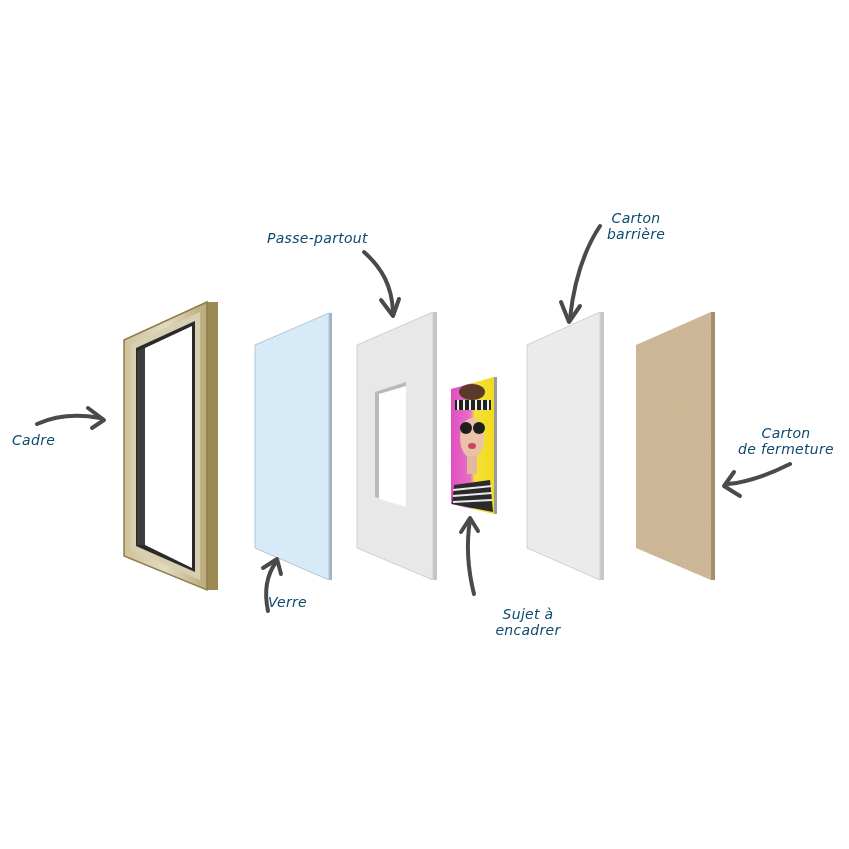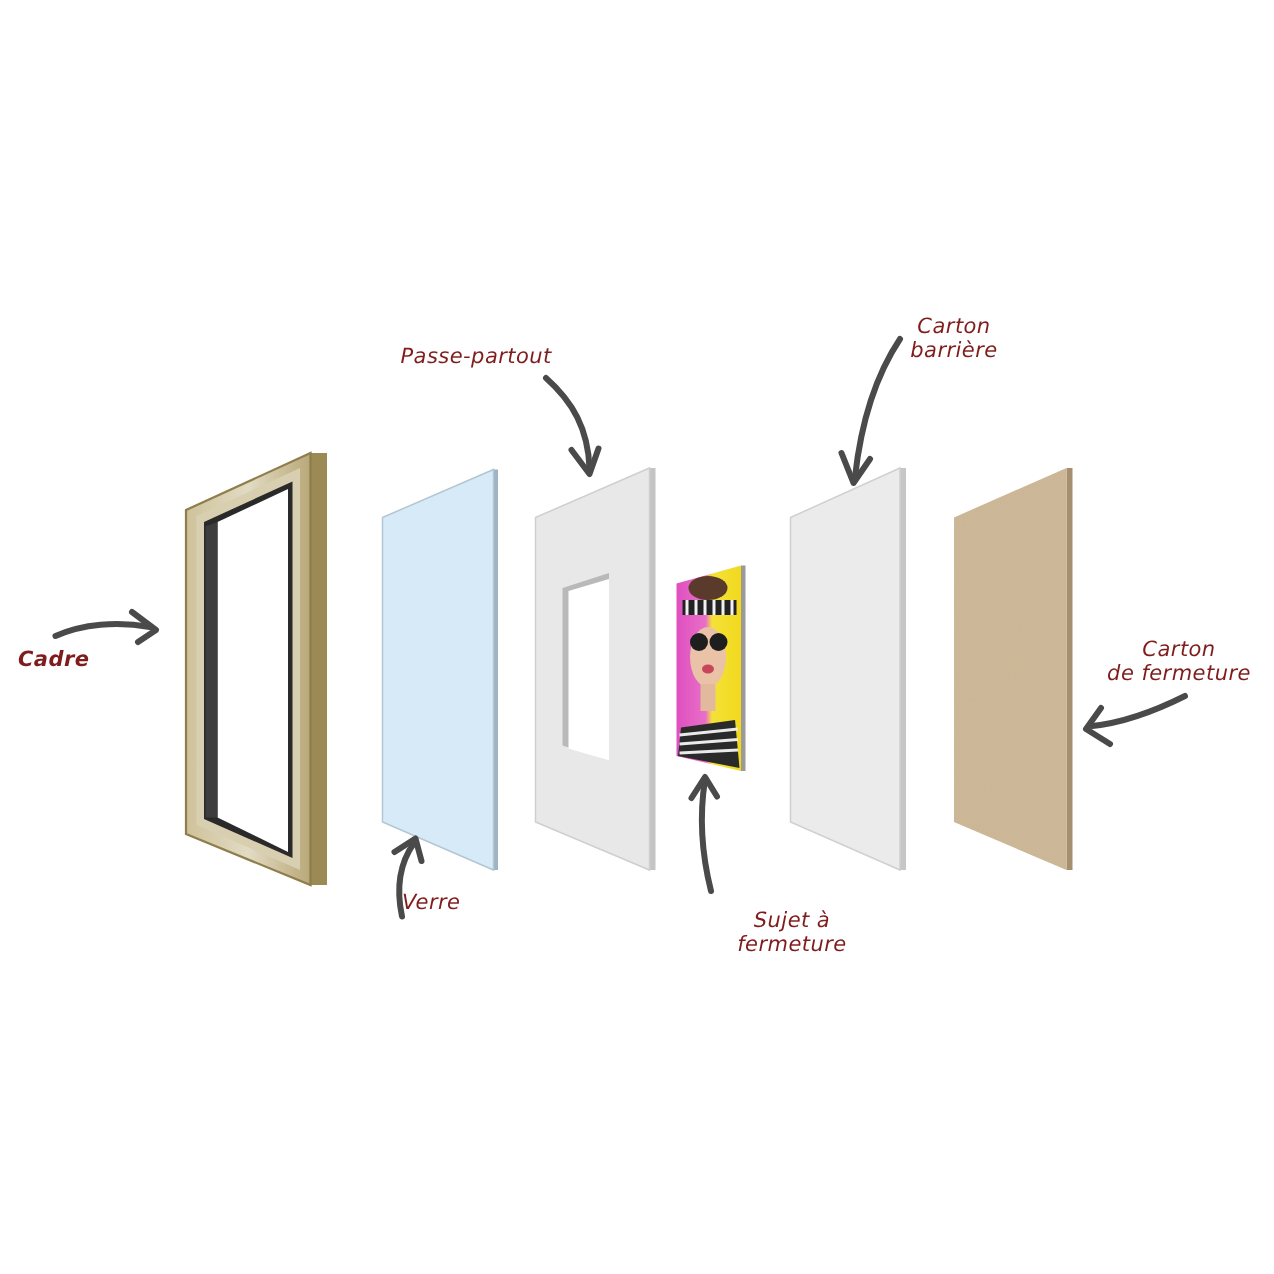--- a/index.html
+++ b/index.html
@@ -3,21 +3,21 @@
   <meta charset="utf-8">
   <style>
     html, body { margin: 0; padding: 0; background: #ffffff; }
     body { width: 849px; height: 849px; position: relative; overflow: hidden; }
     .stage { position: absolute; left: 0; top: 0; width: 849px; height: 849px; }
     .label {
       position: absolute;
       font-family: "DejaVu Sans", sans-serif;
       font-style: italic;
       font-size: 14px;
-      color: #7f1d1d;
+      color: #0c4a6e;
       line-height: 16px;
       letter-spacing: 0.3px;
       white-space: nowrap;
     }
     .label.center { text-align: center; }
     .label span { display: block; }
   </style>
 </head>
 <body>
 
@@ -126,35 +126,35 @@
 
       <path d="M600,226 C584,250 574,282 570,318" stroke-width="4"></path>
       <path d="M561,302 L569,322 L580,306" stroke-width="4"></path>
 
       <path d="M790,464 C770,474 748,482 728,484" stroke-width="4"></path>
       <path d="M734,472 L724,486 L740,496" stroke-width="4"></path>
     </g>
   </svg>
 
   
-  <div class="label" style="left:12px; top:432px;font-weight:bold;">
+  <div class="label" style="left:12px; top:432px;">
     <span>Cadre</span>
   </div>
 
   <div class="label" style="left:267px; top:230px;">
     <span>Passe-partout</span>
   </div>
 
   <div class="label" style="left:268px; top:594px;">
     <span>Verre</span>
   </div>
 
   <div class="label center" style="left:488px; top:606px; width:80px;">
     <span>Sujet à</span>
-    <span>fermeture</span>
+    <span>encadrer</span>
   </div>
 
   <div class="label center" style="left:596px; top:210px; width:80px;">
     <span>Carton</span>
     <span>barrière</span>
   </div>
 
   <div class="label center" style="left:728px; top:425px; width:116px;">
     <span>Carton</span>
     <span>de fermeture</span>

